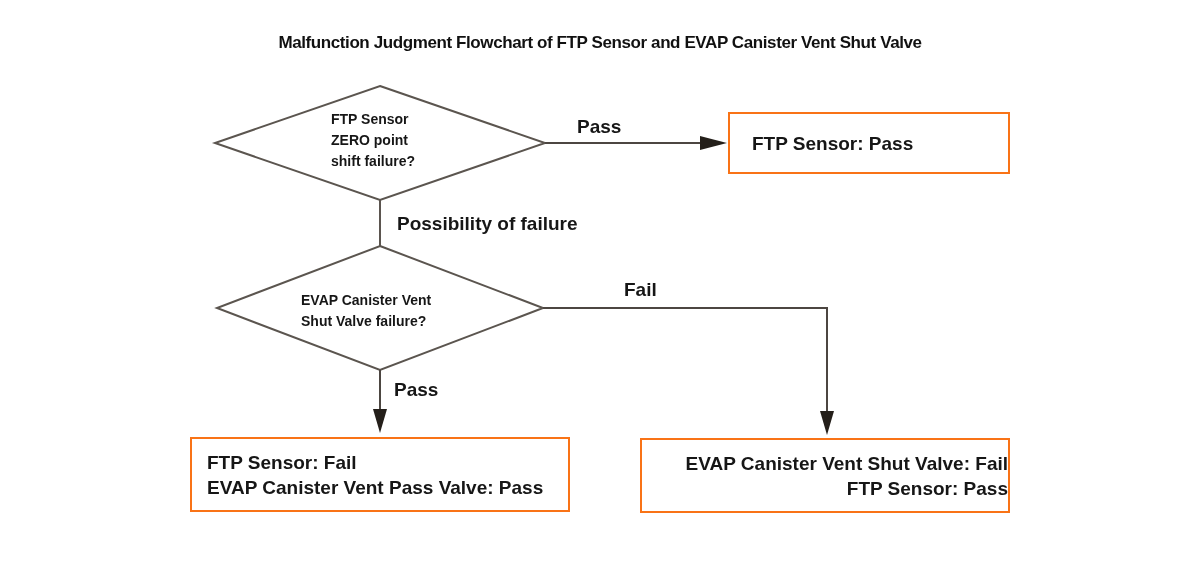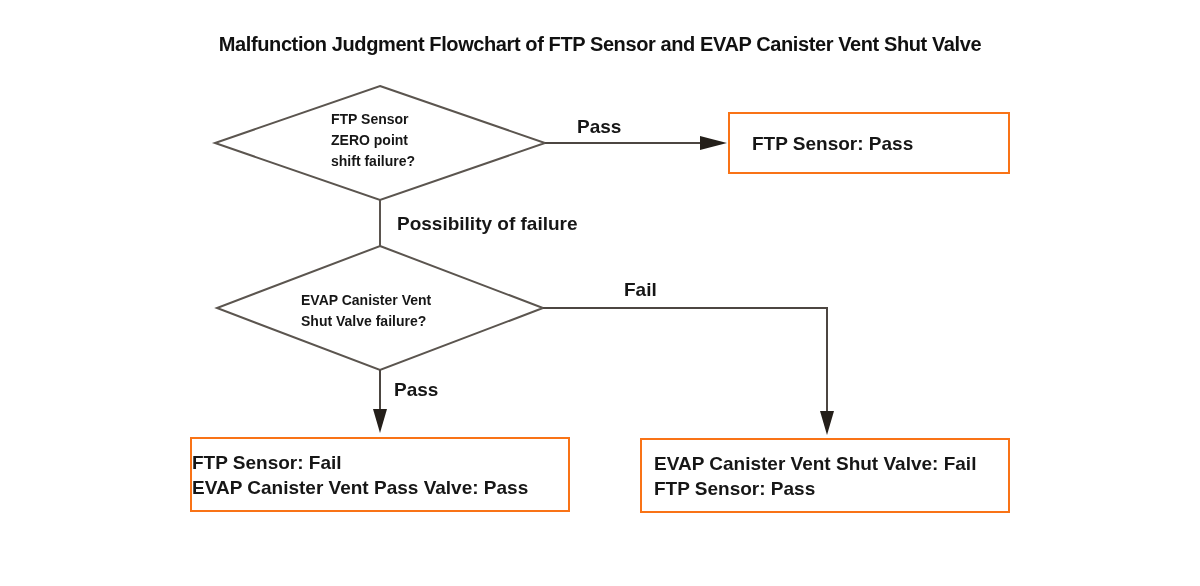--- a/index.html
+++ b/index.html
@@ -14,21 +14,21 @@
     height: 586px;
     background: #ffffff;
     overflow: hidden;
   }
   .title {
     position: absolute;
     top: 33px;
     left: 0;
     width: 1200px;
     text-align: center;
-    font-size: 20px;
+    font-size: 17px;
     font-weight: bold;
     letter-spacing: -0.4px;
     color: #111111;
     white-space: nowrap;
   }
   svg.connectors {
     position: absolute;
     left: 0;
     top: 0;
     width: 1200px;
@@ -57,22 +57,22 @@
     display: flex;
     flex-direction: column;
     justify-content: center;
     font-size: 19px;
     font-weight: bold;
     color: #161616;
     line-height: 25px;
     white-space: nowrap;
   }
   #box-ftp-pass   { left: 728px; top: 112px; width: 282px; height: 62px; padding-left: 22px; }
-  #box-ftp-fail   { left: 190px; top: 437px; width: 380px; height: 75px; }
-  #box-evap-fail  { left: 640px; top: 438px; width: 370px; height: 75px; padding-left: 12px; }
+  #box-ftp-fail   { left: 190px; top: 437px; width: 380px; height: 75px; padding-left: 15px; }
+  #box-evap-fail  { left: 640px; top: 438px; width: 370px; height: 75px; padding-left: 12px; text-align: right; }
   #decision1-text { left: 331px; top: 109px; }
   #decision2-text { left: 301px; top: 290px; }
   #label-pass1        { left: 577px; top: 116px; }
   #label-possibility  { left: 397px; top: 213px; }
   #label-fail         { left: 624px; top: 279px; }
   #label-pass2        { left: 394px; top: 379px; }
   .line { display: block; }
 </style>
 </head>
 <body>

